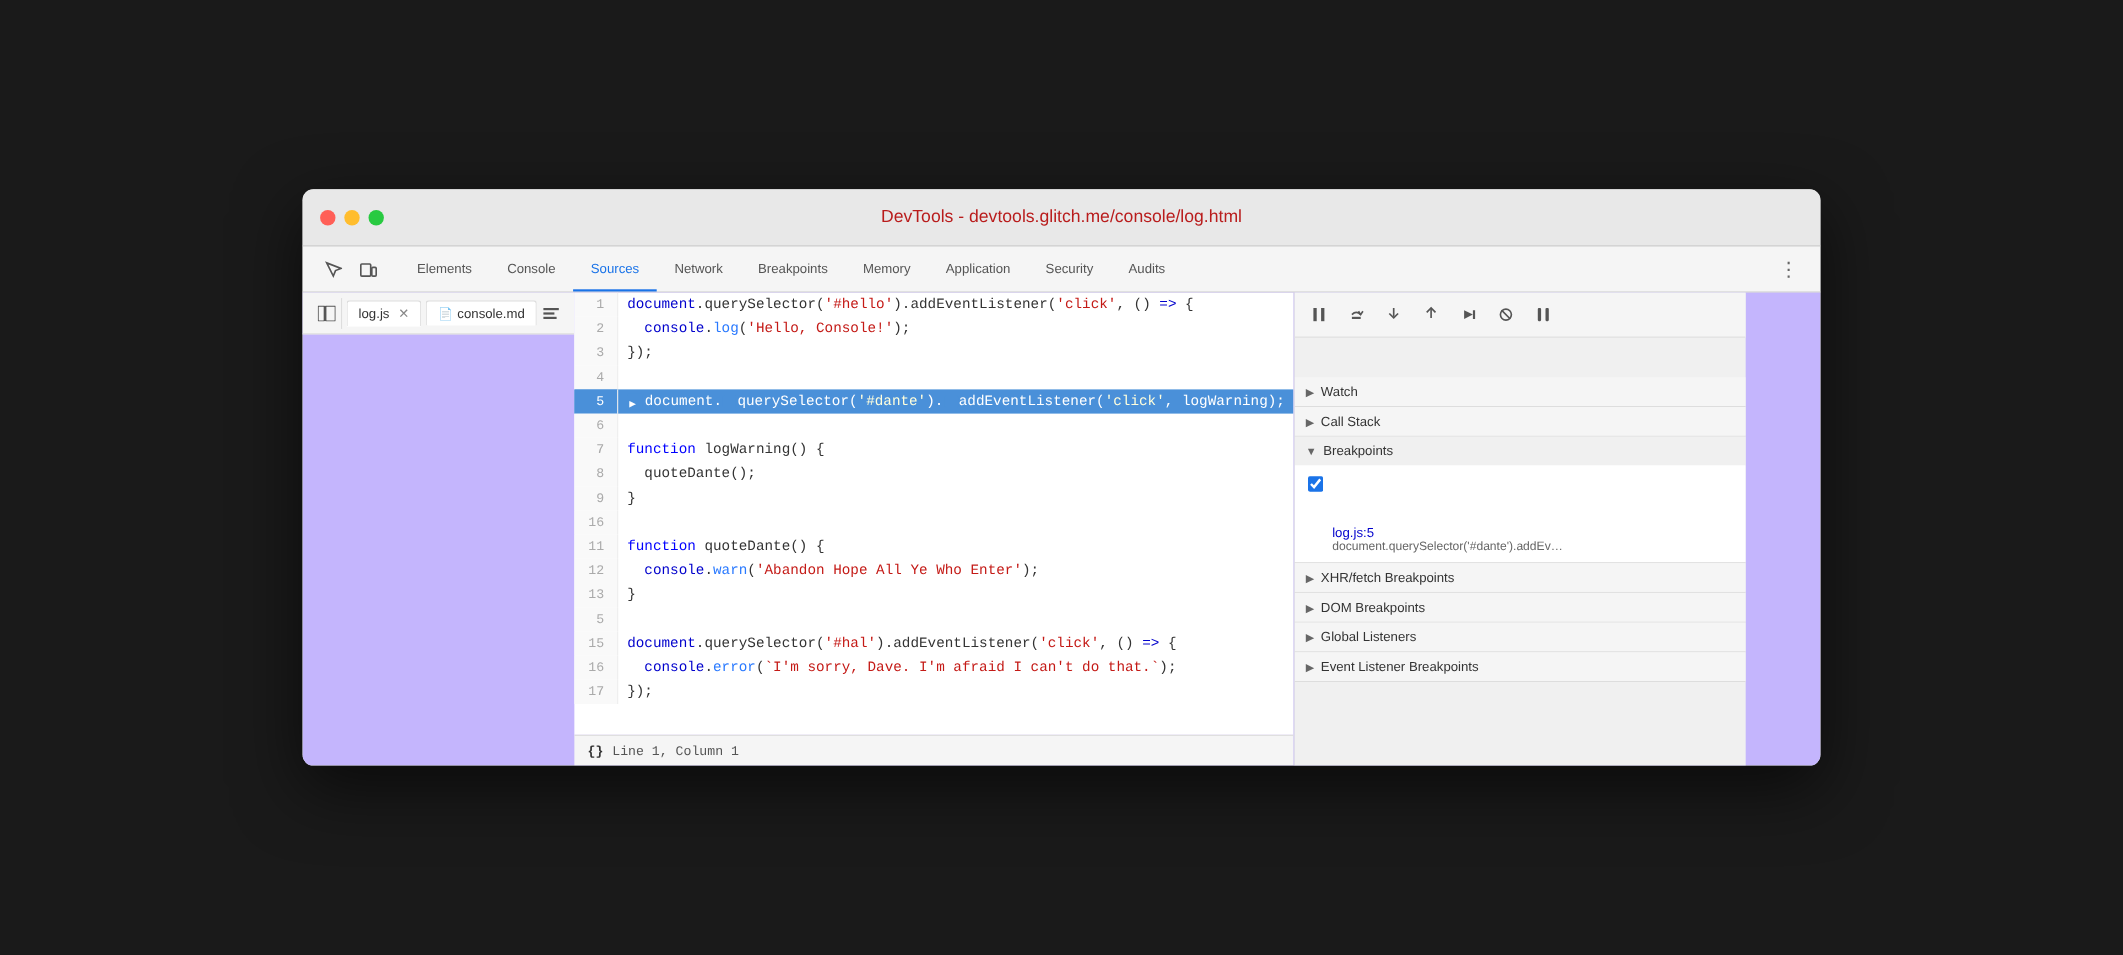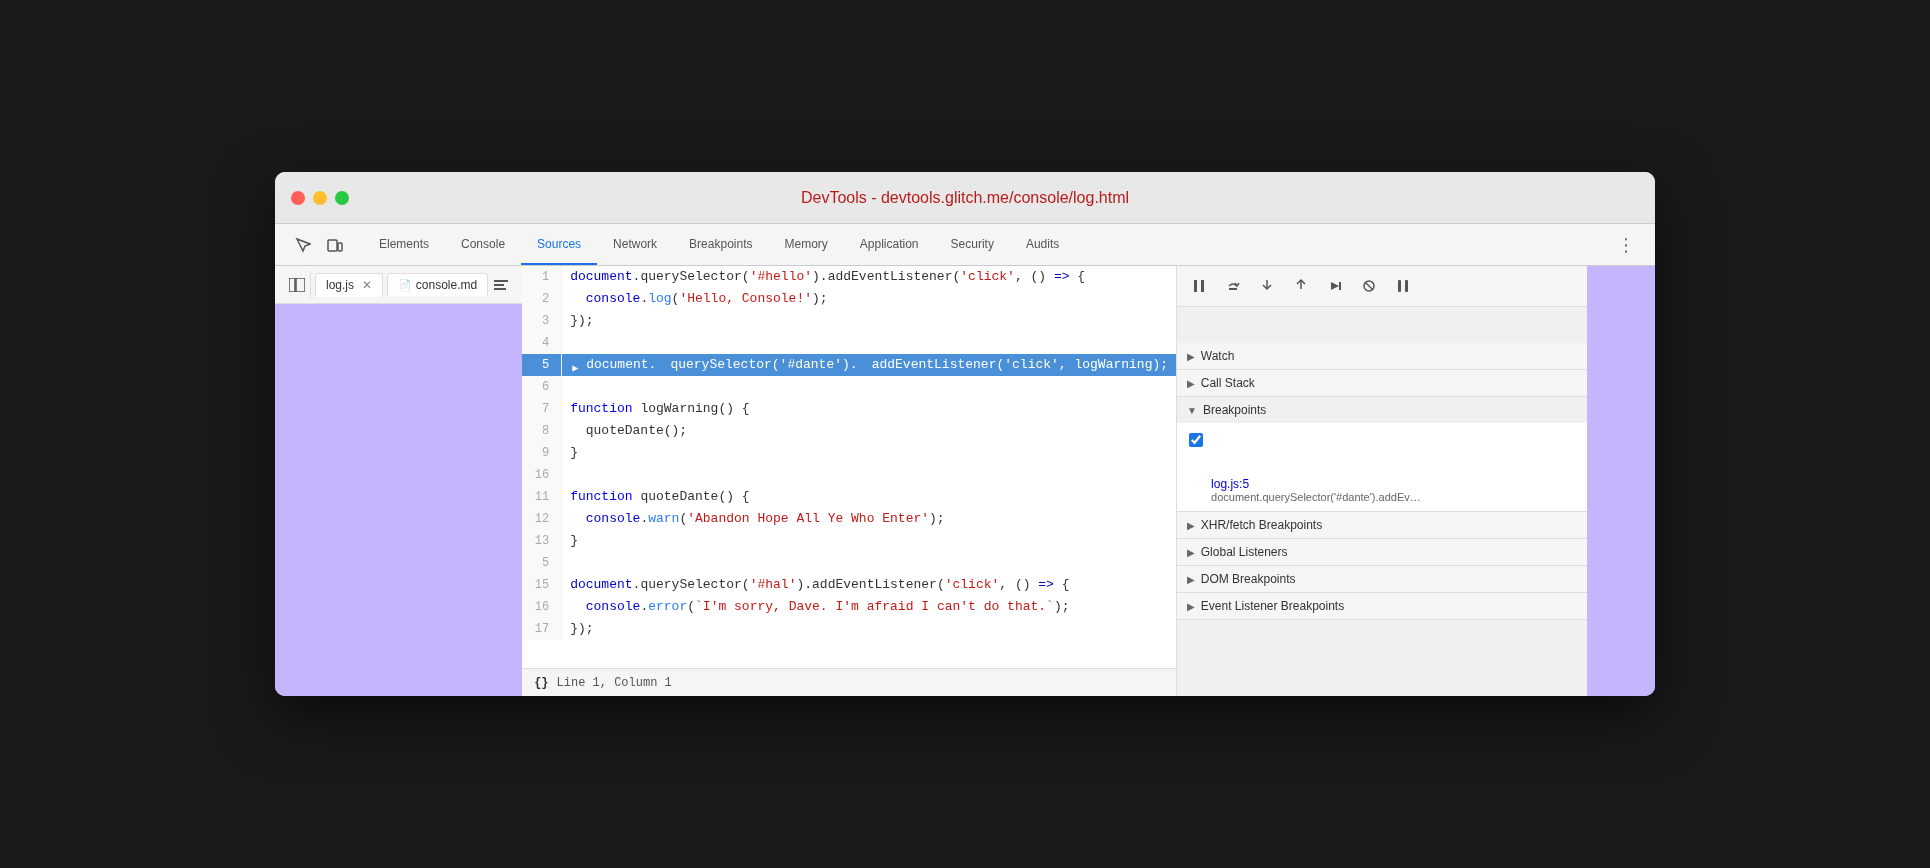--- a/index.html
+++ b/index.html
@@ -562,27 +562,27 @@
             </div>
             <div class="panel-section">
               <div class="panel-section-header">
                 <span class="triangle-right"></span>
                 <span>XHR/fetch Breakpoints</span>
               </div>
             </div>
             <div class="panel-section">
               <div class="panel-section-header">
                 <span class="triangle-right"></span>
-                <span>Global Listeners</span>
+                <span>DOM Breakpoints</span>
               </div>
             </div>
             <div class="panel-section">
               <div class="panel-section-header">
                 <span class="triangle-right"></span>
-                <span>DOM Breakpoints</span>
+                <span>Global Listeners</span>
               </div>
             </div>
             <div class="panel-section">
               <div class="panel-section-header">
                 <span class="triangle-right"></span>
                 <span>Event Listener Breakpoints</span>
               </div>
             </div>
           </div>
       </div>

